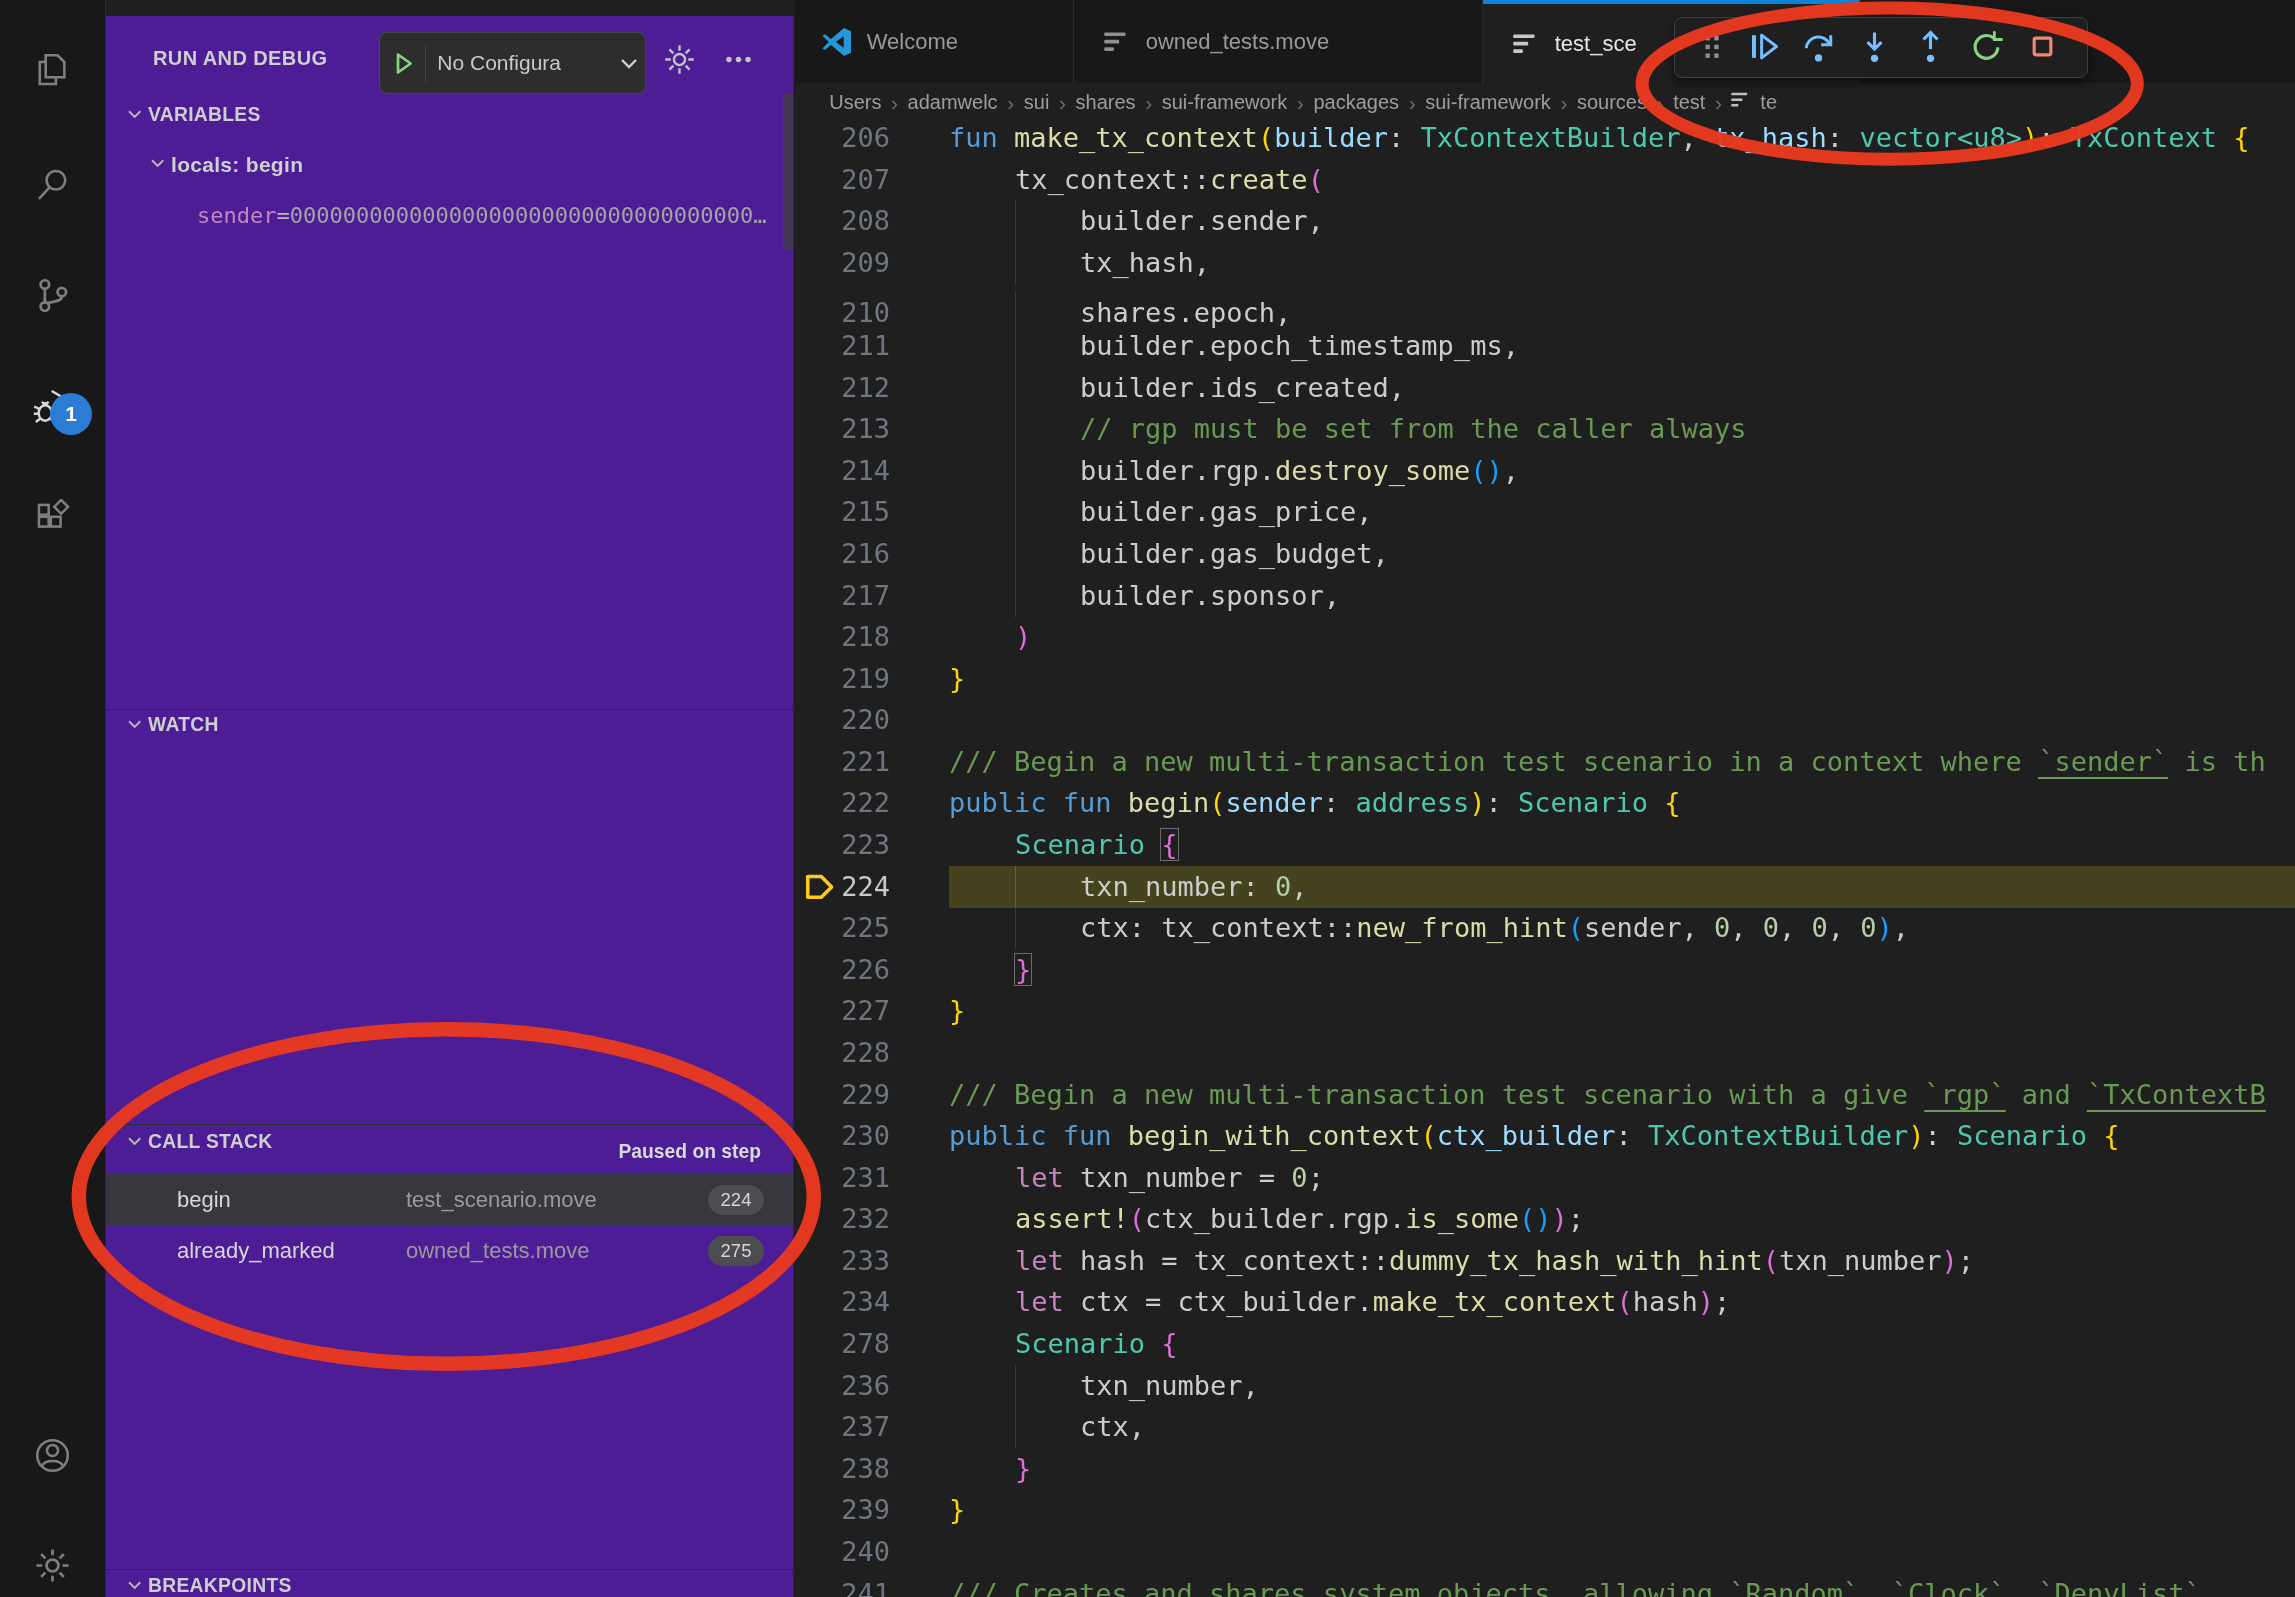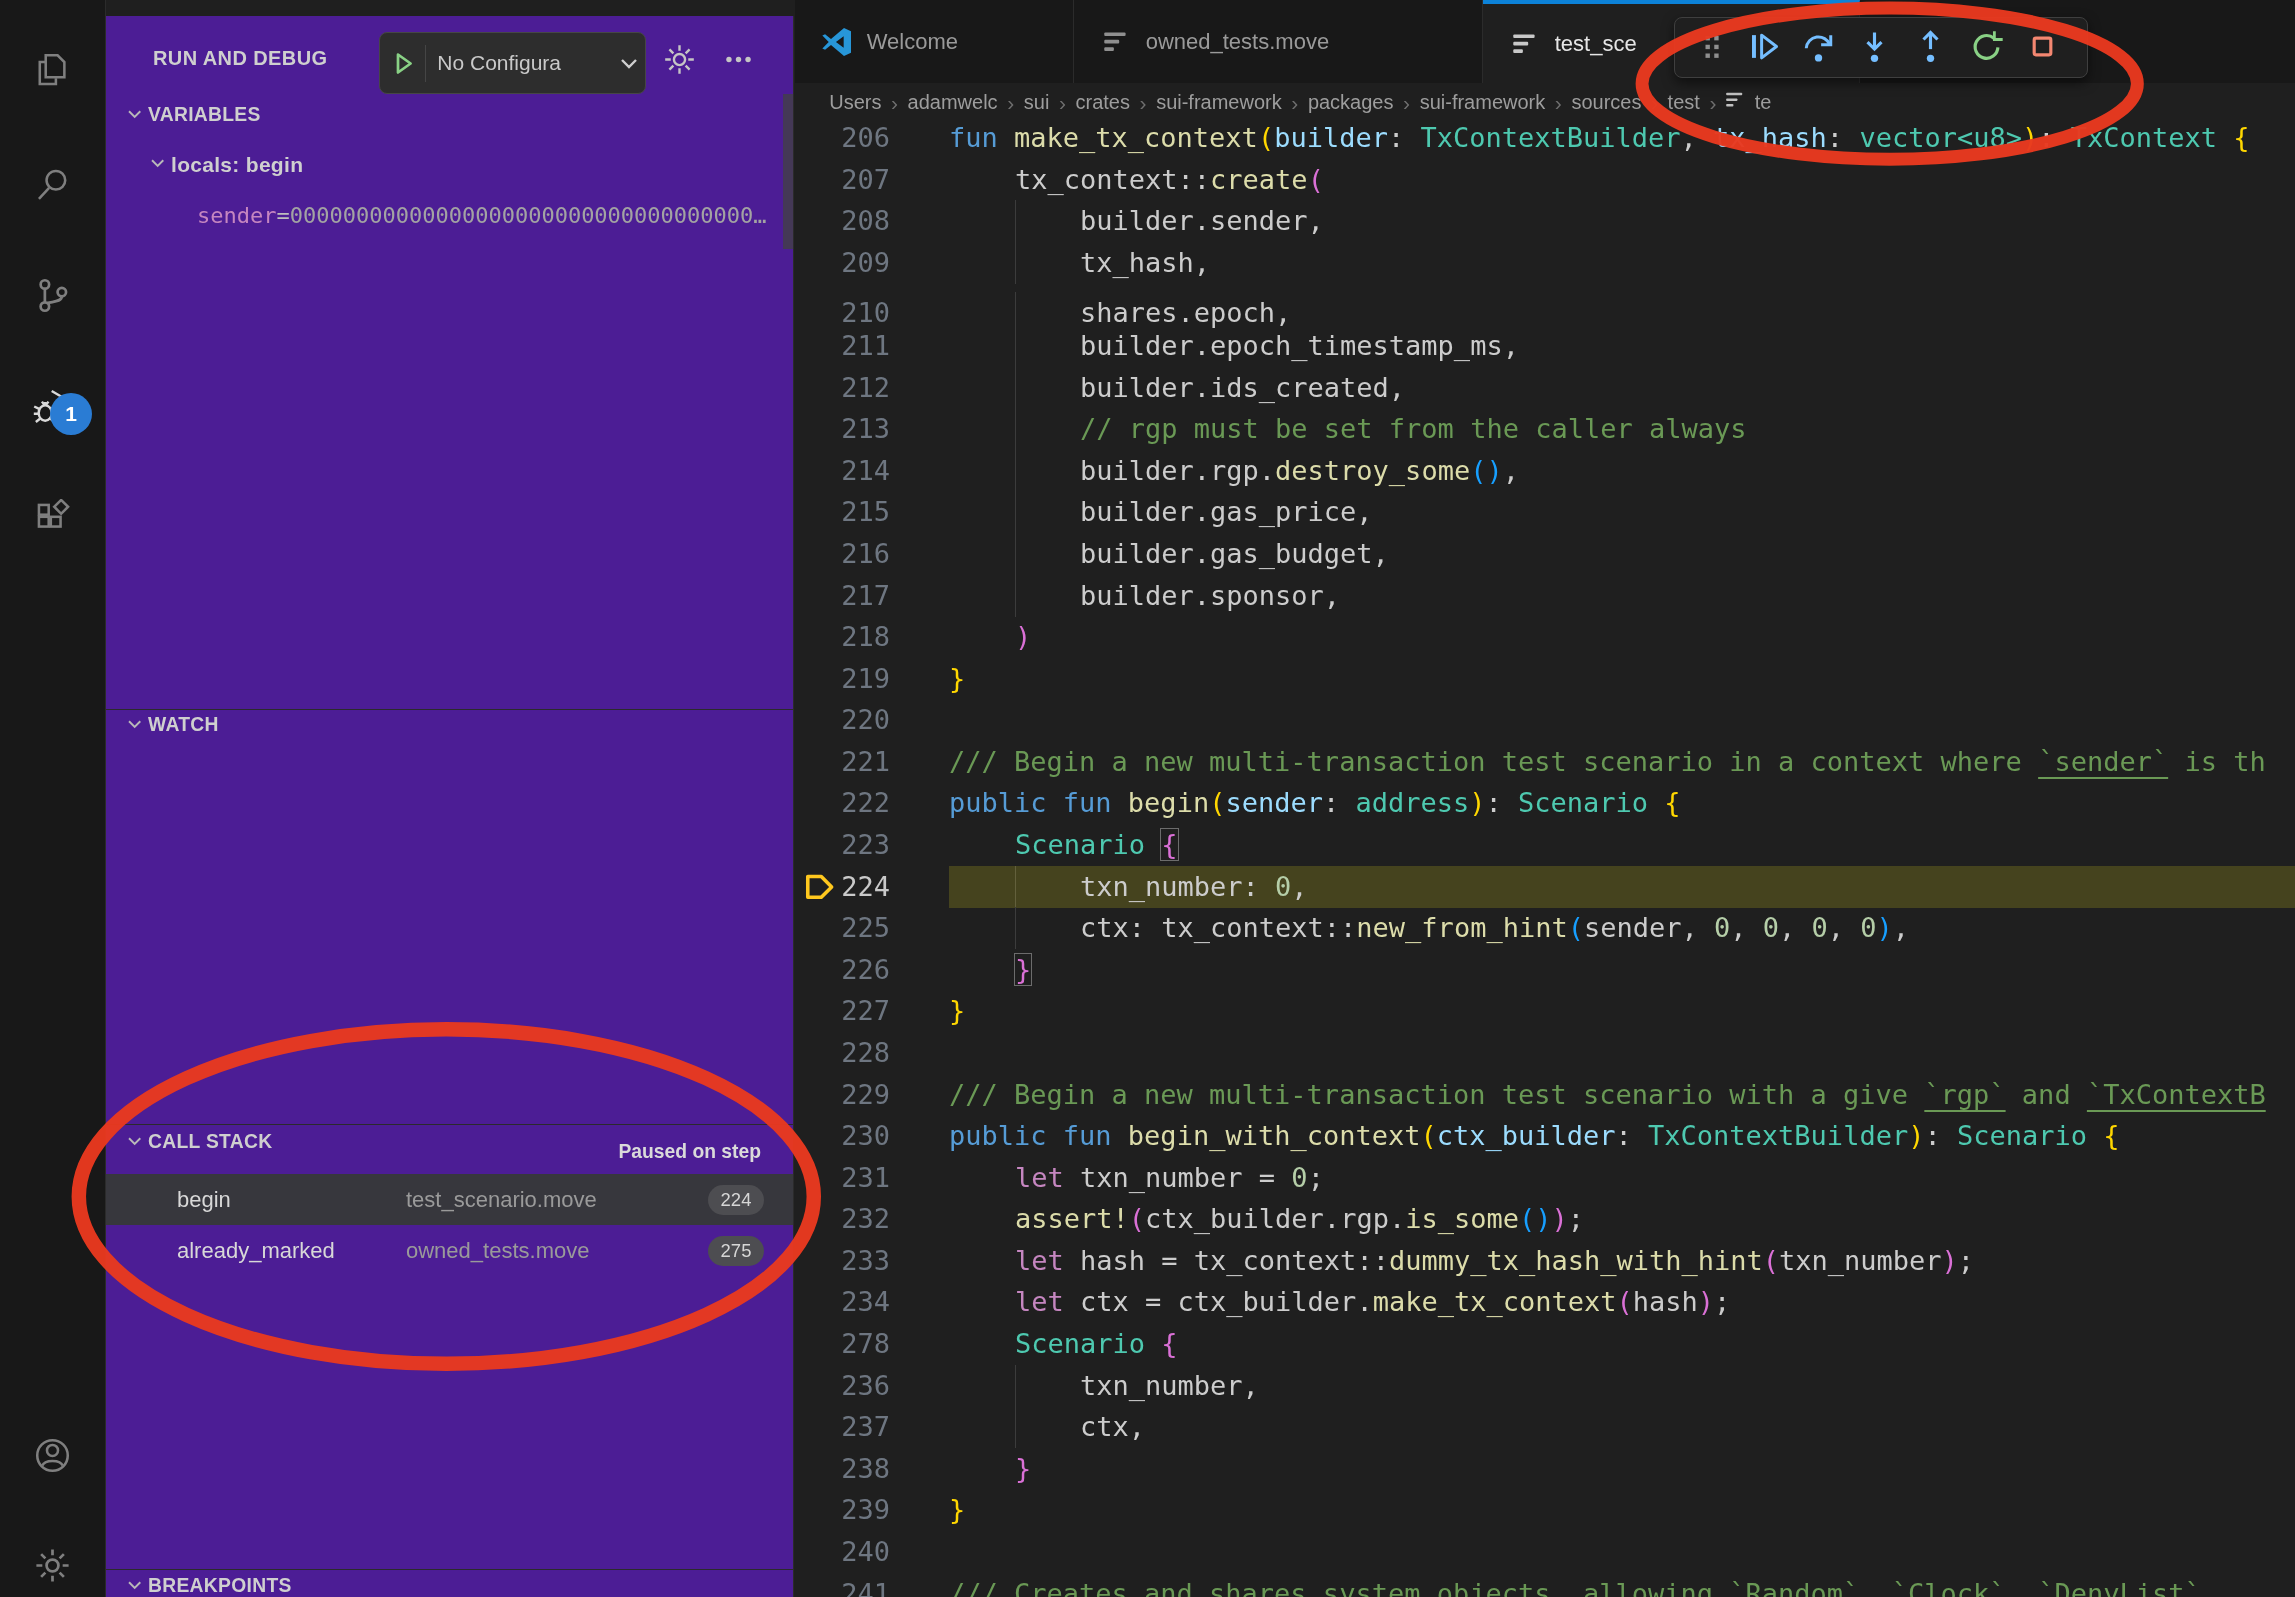--- a/index.html
+++ b/index.html
@@ -282,21 +282,21 @@
           <span>test_sce</span>
         </div>
       </div>
     <div id="crumbs">
         <span class="crumb">Users</span>
         <span class="crumb-sep">›</span>
         <span class="crumb">adamwelc</span>
         <span class="crumb-sep">›</span>
         <span class="crumb">sui</span>
         <span class="crumb-sep">›</span>
-        <span class="crumb">crates</span>
+        <span class="crumb">shares</span>
         <span class="crumb-sep">›</span>
         <span class="crumb">sui-framework</span>
         <span class="crumb-sep">›</span>
         <span class="crumb">packages</span>
         <span class="crumb-sep">›</span>
         <span class="crumb">sui-framework</span>
         <span class="crumb-sep">›</span>
         <span class="crumb">sources</span>
         <span class="crumb-sep">›</span>
         <span class="crumb">test</span>

